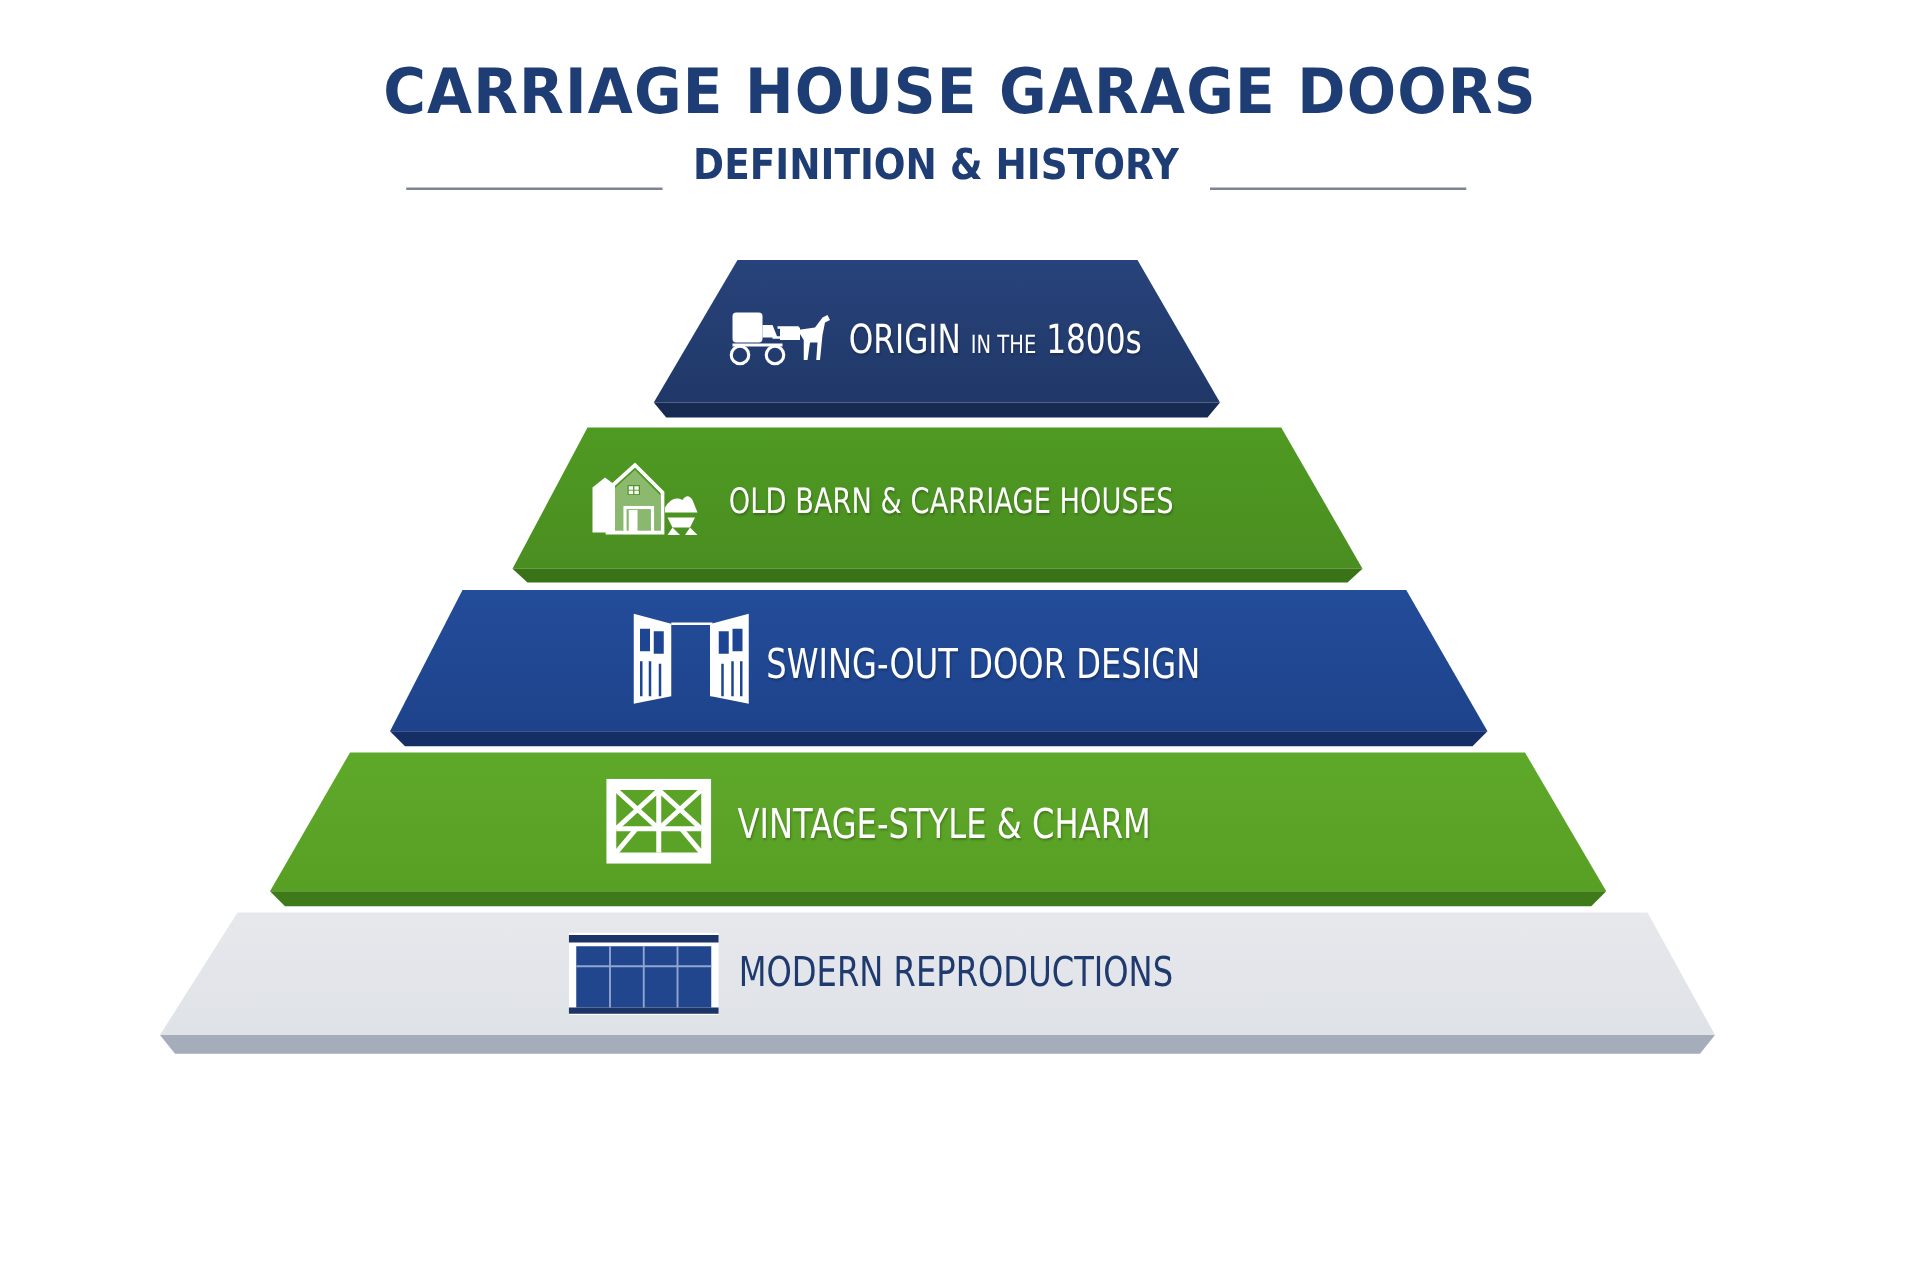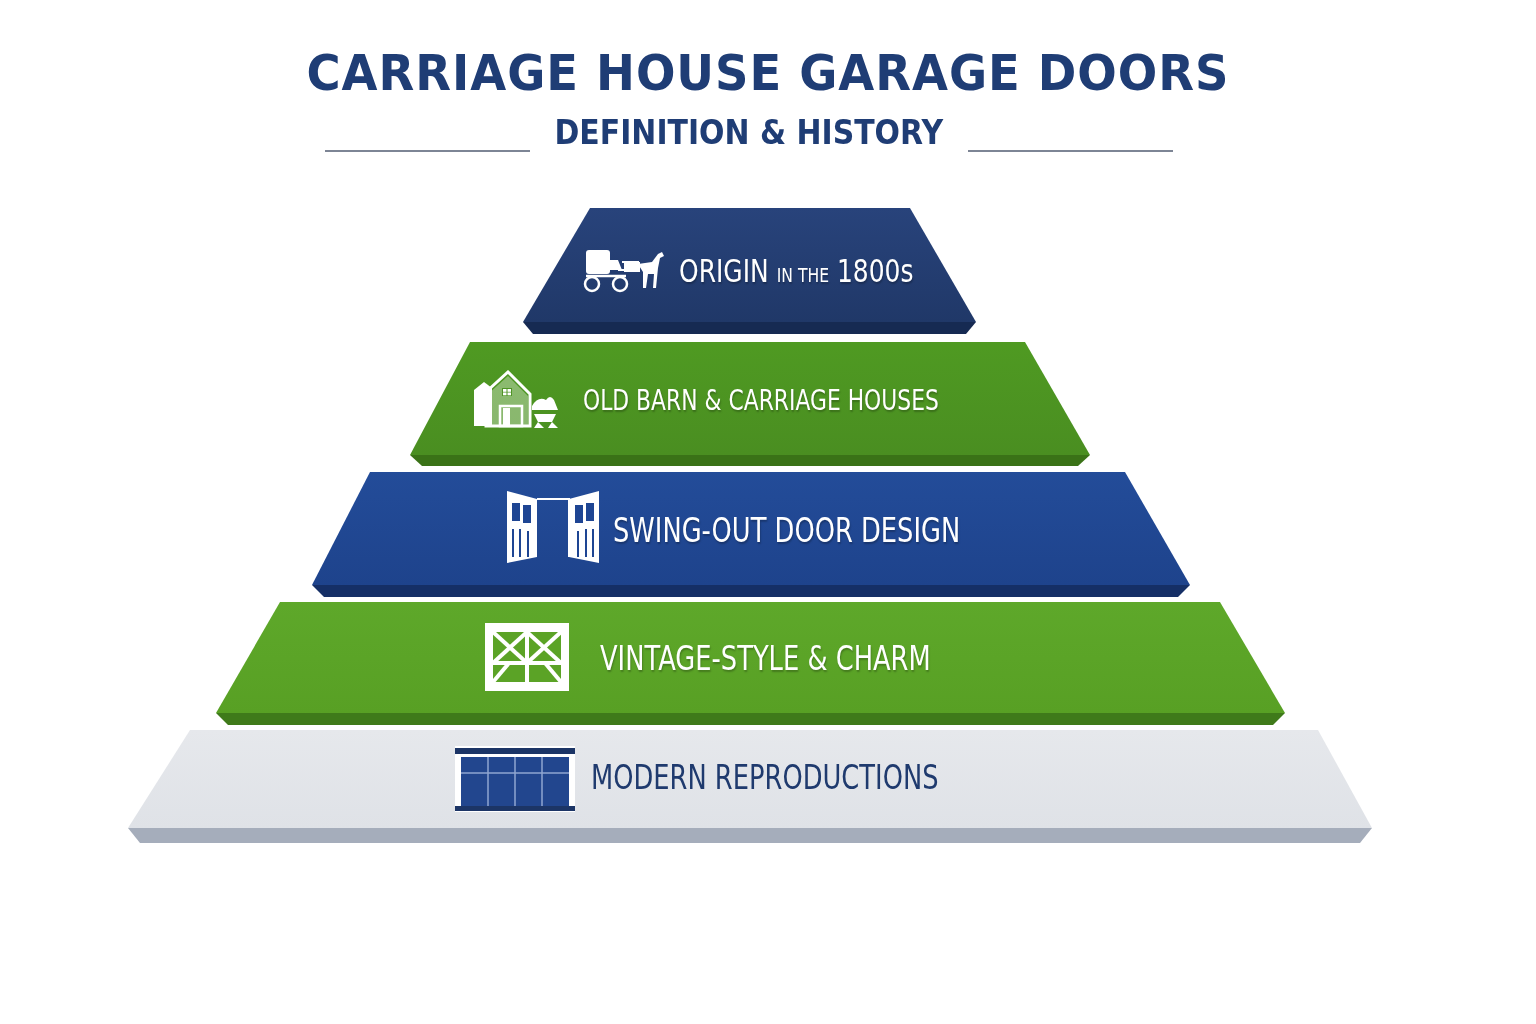--- a/index.html
+++ b/index.html
@@ -166,21 +166,21 @@
     <line x1="42" y1="9" x2="42" y2="59"></line>
     <line x1="8" y1="40" x2="76" y2="40"></line>
     <line x1="8" y1="9" x2="42" y2="40"></line>
     <line x1="42" y1="9" x2="8" y2="40"></line>
     <line x1="42" y1="9" x2="76" y2="40"></line>
     <line x1="76" y1="9" x2="42" y2="40"></line>
     <line x1="8" y1="59" x2="24" y2="40"></line>
     <line x1="76" y1="59" x2="60" y2="40"></line>
   </g>
 </svg>
-<div class="label" style="left:590px; top:636px; height:44px; font-size:33px;margin-left:10px;">
+<div class="label" style="left:590px; top:636px; height:44px; font-size:33px;">
   <span class="txt">VINTAGE-STYLE &amp; CHARM</span>
 </div>
 
 <svg class="icon" style="left:455px; top:746px;" width="120" height="66" viewBox="0 0 120 66">
   <rect x="0" y="0" width="120" height="66" fill="#ffffff"></rect>
   <rect x="0" y="2" width="120" height="6" fill="#1c3566"></rect>
   <rect x="6" y="11" width="108" height="49" fill="#22468e"></rect>
   <rect x="0" y="60" width="120" height="5" fill="#1c3566"></rect>
   <g stroke="#8fa6d1" stroke-width="1.5">
     <line x1="33" y1="11" x2="33" y2="60"></line>

